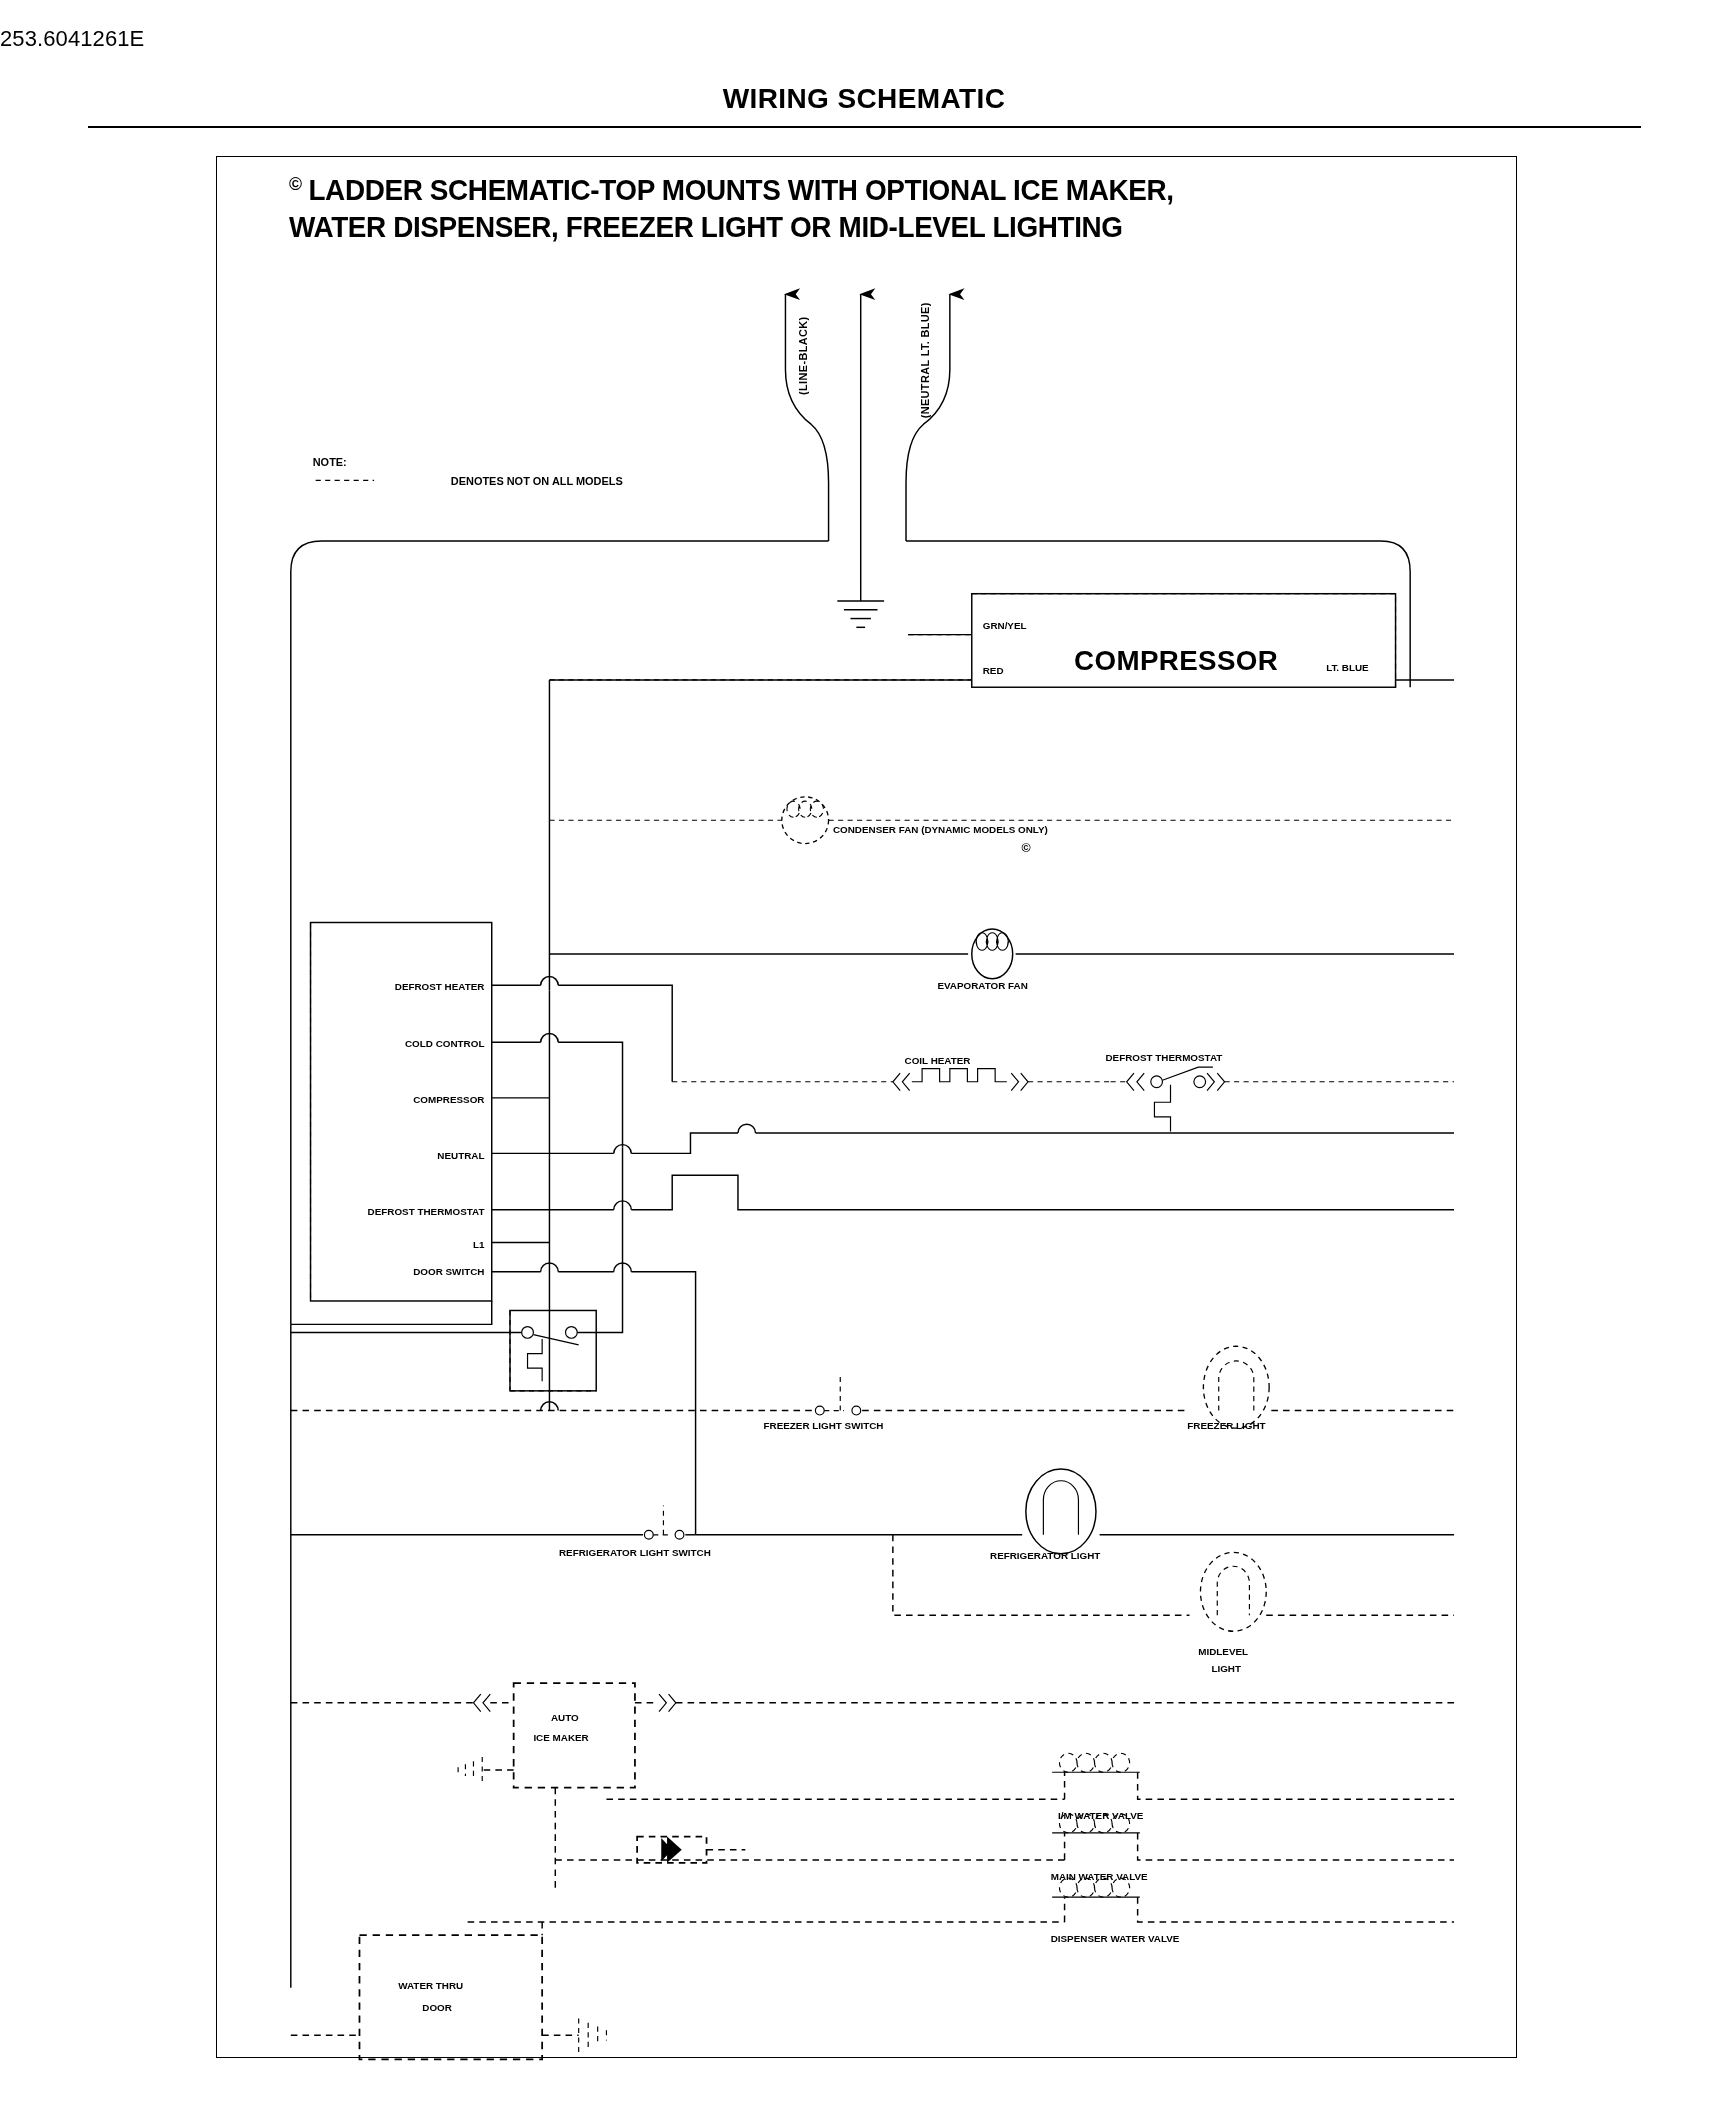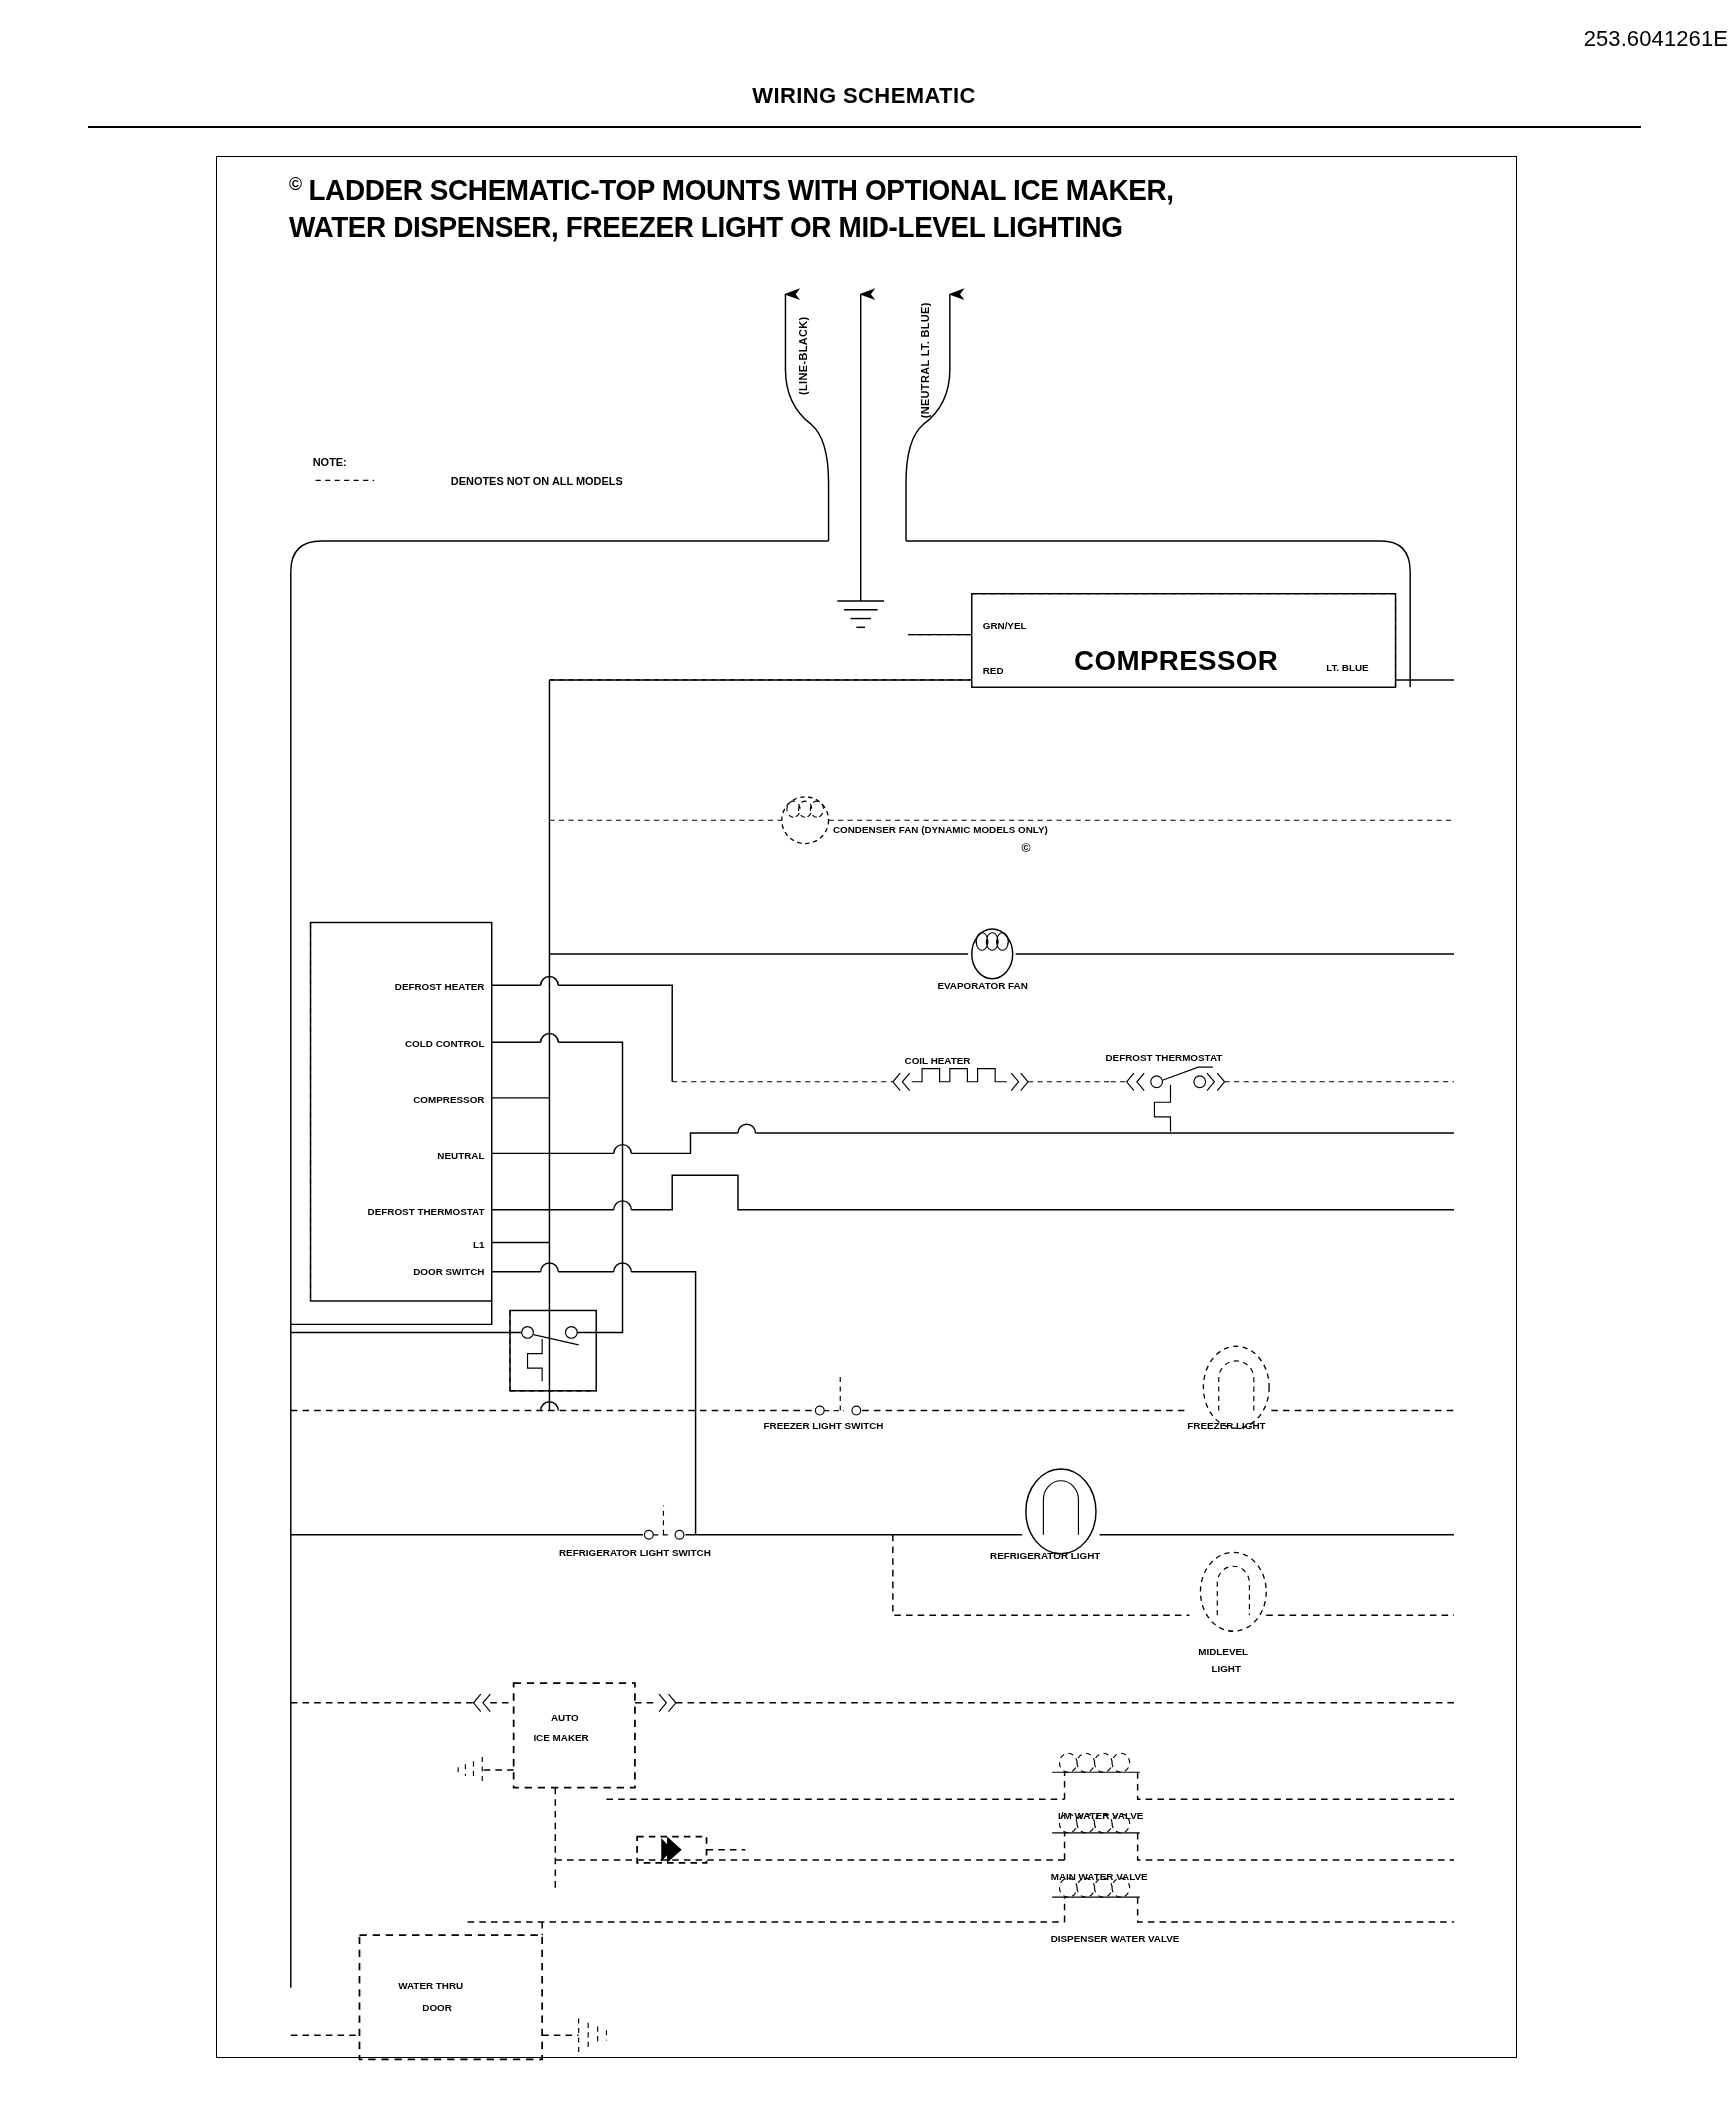--- a/index.html
+++ b/index.html
@@ -1,20 +1,20 @@
 <!DOCTYPE html>
 <html style="font-size:11.7px"><head>
 <meta charset="utf-8">
 <style>
   html,body{margin:0;padding:0;background:#fff;}
   body{width:1728px;height:2119px;font-family:"Liberation Sans",sans-serif;color:#000;position:relative;overflow:hidden;}
   #page{position:relative;width:1728px;height:2119px;}
 
-  .hdr-model{position:absolute;top:26px;left:0;width:1728px;text-align:right;font-size:22px;letter-spacing:0.1px;}
-  .hdr-title{position:absolute;top:83px;left:0;width:1728px;text-align:center;font-size:22px;font-weight:bold;letter-spacing:0.4px;}
+  .hdr-model{position:absolute;top:26px;left:0;width:1728px;text-align:left;font-size:22px;letter-spacing:0.1px;}
+  .hdr-title{position:absolute;top:83px;left:0;width:1728px;text-align:center;font-size:28px;font-weight:bold;letter-spacing:0.4px;}
   .hdr-rule{position:absolute;top:126px;left:88px;width:1553px;height:2.2px;background:#000;}
 
   .frame{position:absolute;left:216px;top:156px;width:1301px;height:1902px;border:1.5px solid #000;box-sizing:border-box;}
 
   .maintitle{position:absolute;left:289px;top:172px;width:1169px;font-size:30px;font-weight:bold;line-height:1.22;
              font-family:"Liberation Sans",sans-serif;letter-spacing:-0.4px;transform:scaleX(.93);transform-origin:left top;}
   .maintitle .cmark{font-size:19px;vertical-align:10.2px;margin-right:7.3px;}
 
   .svgwrap{position:absolute;left:0;top:0;width:1728px;height:2119px;}
   svg{display:block;}

